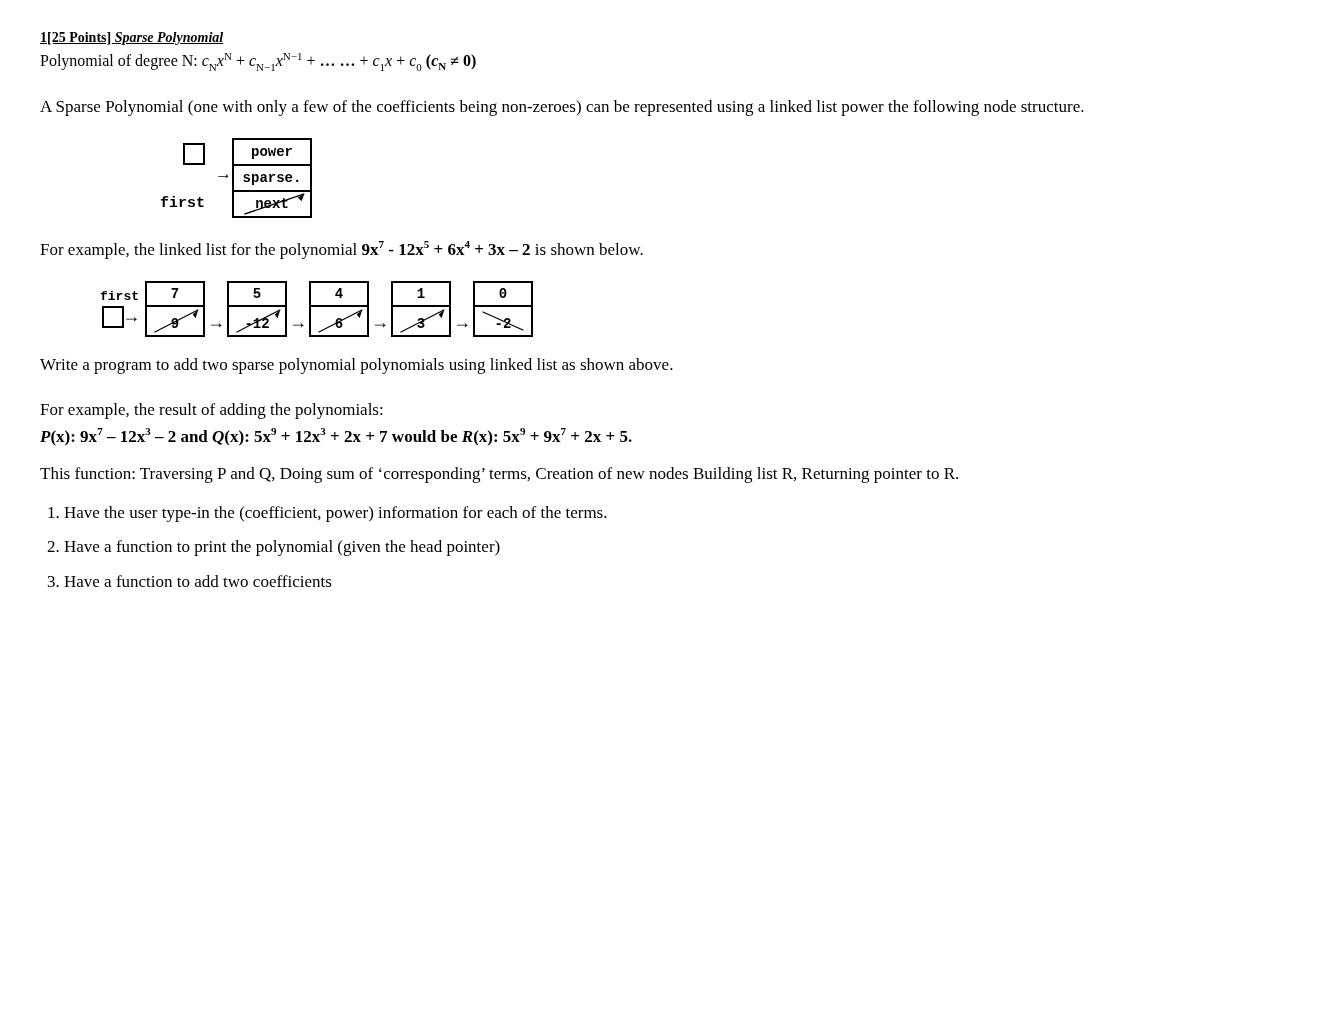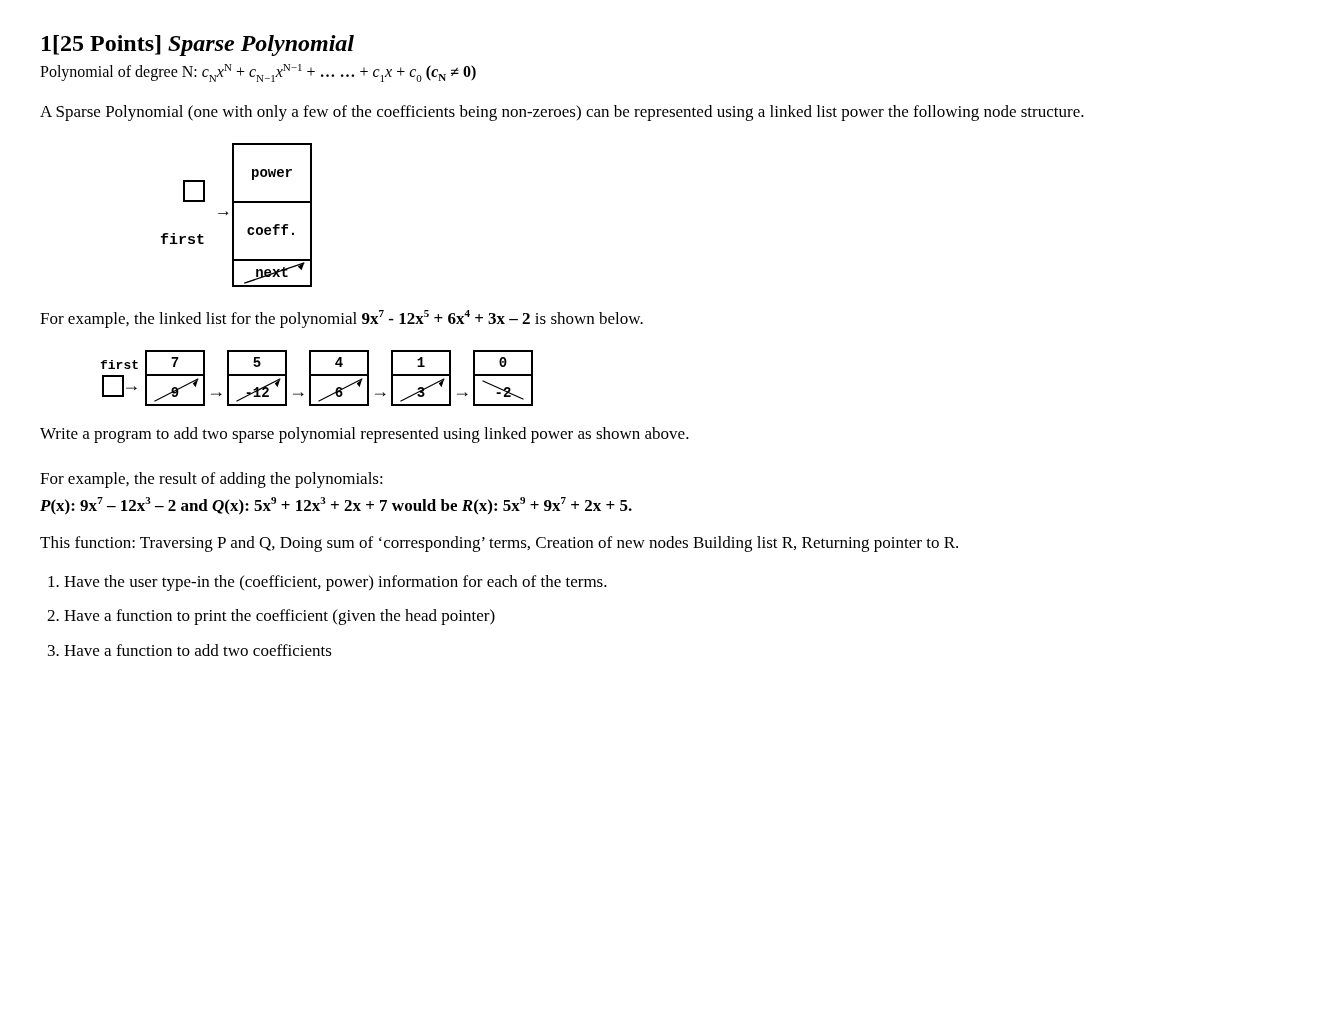--- a/index.html
+++ b/index.html
@@ -8,26 +8,27 @@
       font-family: "Times New Roman", Times, serif;
       font-size: 17px;
       color: #000;
       padding: 30px 40px;
       width: 1330px;
       min-height: 1014px;
     }
 
     .title-line {
       font-weight: bold;
-      font-size: 24px;
+      font-size: 14px;
       margin-bottom: 4px;
+      text-decoration: underline;
     }
     .subtitle-line {
       font-size: 16px;
-      margin-bottom: 14px;
+      margin-bottom: 20px;
     }
     .subtitle-line sup { font-size: 11px; }
 
     .para {
       margin-bottom: 18px;
       line-height: 1.6;
       text-align: justify;
     }
 
     
@@ -57,21 +58,21 @@
       display: inline-block;
     }
     .node-box {
       display: flex;
       flex-direction: column;
       border: 2px solid #000;
       width: 80px;
     }
     .node-cell {
       border-bottom: 2px solid #000;
-      padding: 20px 8px;
+      padding: 4px 8px;
       font-family: "Courier New", monospace;
       font-size: 14px;
       font-weight: bold;
       text-align: center;
       position: relative;
     }
     .node-cell:last-child {
       border-bottom: none;
     }
 
@@ -171,21 +172,21 @@
     </div>
     <div class="first-text">first</div>
   </div>
 
   <div style="display:flex;flex-direction:column;align-items:center;">
     <div style="margin-bottom:8px;">→</div>
   </div>
 
   <div class="node-box">
     <div class="node-cell">power</div>
-    <div class="node-cell">coeff.</div>
+    <div class="node-cell">sparse.</div>
     <div class="node-cell" style="position:relative;padding:4px 8px;">
       <span>next</span>
       
       <svg style="position:absolute;top:0;left:0;width:100%;height:100%;pointer-events:none;" viewBox="0 0 80 26">
         <line x1="10" y1="24" x2="75" y2="2" stroke="#000" stroke-width="1.5"></line>
         <polygon points="75,2 68,6 72,10" fill="#000"></polygon>
       </svg>
     </div>
   </div>
 </div>
@@ -266,26 +267,26 @@
       <div class="list-node-bottom" style="position:relative;height:28px;line-height:28px;">
         -2
         <svg viewBox="0 0 60 28" style="position:absolute;top:0;left:0;width:100%;height:100%;pointer-events:none;">
           <line x1="8" y1="4" x2="52" y2="24" stroke="#000" stroke-width="1.2"></line>
         </svg>
       </div>
     </div>
   </div>
 </div>
 
-<p class="para">Write a program to add two sparse polynomial represented using linked power as shown above.</p>
+<p class="para">Write a program to add two sparse polynomial polynomials using linked list as shown above.</p>
 
 <p class="section-para">
   For example, the result of adding the polynomials:<br>
   <strong><em>P</em>(x): 9x<sup>7</sup> – 12x<sup>3</sup> – 2 and <em>Q</em>(x): 5x<sup>9</sup> + 12x<sup>3</sup> + 2x + 7 would be <em>R</em>(x): 5x<sup>9</sup> + 9x<sup>7</sup> + 2x + 5.</strong>
 </p>
 
 <p class="section-para">This function: Traversing P and Q, Doing sum of ‘corresponding’ terms, Creation of new nodes Building list R, Returning pointer to R.</p>
 
 <ol>
   <li>Have the user type-in the (coefficient, power) information for each of the terms.</li>
-  <li>Have a function to print the coefficient (given the head pointer)</li>
+  <li>Have a function to print the polynomial (given the head pointer)</li>
   <li>Have a function to add two coefficients</li>
 </ol>
 
 </body></html>

